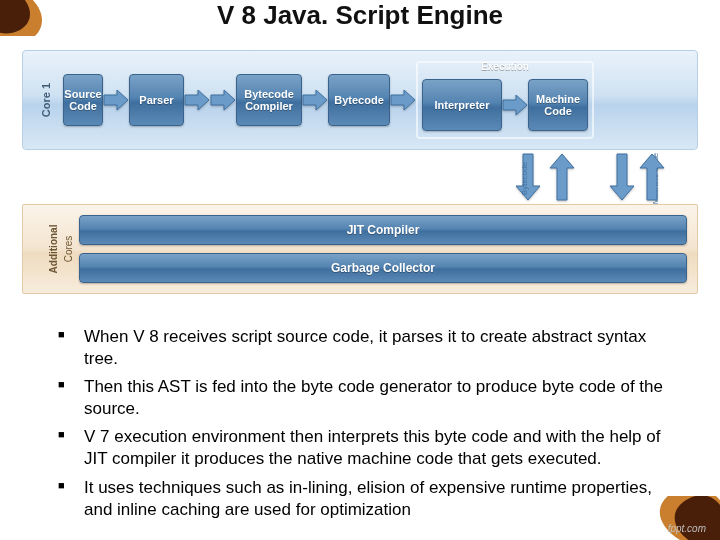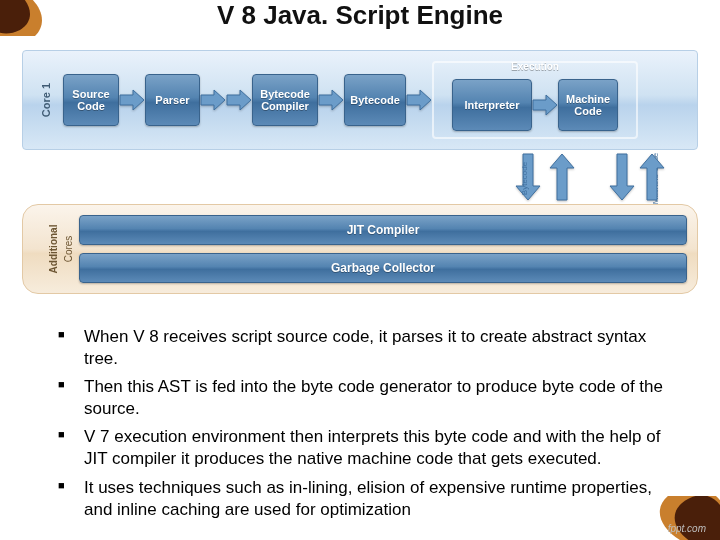--- a/index.html
+++ b/index.html
@@ -9,32 +9,32 @@
   .corner-tl svg { position: absolute; top: -10px; left: -10px; }
   .corner-br { position: absolute; bottom: 0; right: 0; width: 80px; height: 44px; overflow: hidden; }
   .corner-br svg { position: absolute; bottom: -12px; right: -8px; }
   .fppt { position: absolute; bottom: 6px; right: 14px; font-size: 10px; color: #bfbfbf; font-style: italic; }
   .title { text-align: center; font-size: 26px; font-weight: bold; color: #111; }
   .diagram { position: absolute; top: 50px; left: 22px; width: 676px; }
   .row1 { position: relative; height: 100px; border: 1px solid #b7cfe6; border-radius: 4px;
           background: linear-gradient(#eaf2fb,#cfe2f2 45%,#b9d3ec 55%,#d8e8f6); padding: 12px 8px 12px 40px; display: flex; align-items: center; }
   .core-label { position: absolute; left: 6px; top: 50%; transform: translateY(-50%) rotate(-90deg); transform-origin: center; font-size: 11px; font-weight: bold; color: #3f5b74; white-space: nowrap; }
   .stage { background: linear-gradient(#7aa2c7,#5484b1 45%,#3f6f9e 55%,#5c8ab7); border: 1px solid #39638c; border-radius: 4px; color: #fff; text-align: center; font-size: 11px; font-weight: bold; display: flex; align-items: center; justify-content: center; padding: 4px 6px; height: 52px; box-shadow: 0 1px 2px rgba(0,0,0,.25); text-shadow: 0 1px 0 rgba(0,0,0,.3); }
-  .w56{width:56px}.w54{width:55px}.w46{width:46px}.w66{width:66px}.w62{width:62px}.w70{width:80px}.w60{width:60px}
+  .w56{width:40px}.w54{width:55px}.w46{width:46px}.w66{width:66px}.w62{width:62px}.w70{width:80px}.w60{width:60px}
   .arrow-r { width: 26px; height: 24px; flex: 0 0 auto; }
   .arrow-r svg, .arrow-d svg, .arrow-u svg { display: block; filter: drop-shadow(0 1px 1px rgba(0,0,0,.25)); }
-  .exec-group { border: 2px solid rgba(255,255,255,.6); border-radius: 4px; padding: 16px 18px 6px; display: flex; align-items: center; gap: 0; position: relative; }
+  .exec-group { border: 2px solid rgba(255,255,255,.6); border-radius: 4px; padding: 16px 4px 6px; display: flex; align-items: center; gap: 0; position: relative; }
   .exec-label { position: absolute; top: -2px; left: 0; right: 0; text-align: center; font-size: 10px; color: #fff; font-weight: bold; text-shadow: 0 1px 0 rgba(0,0,0,.3); }
   .gap-col { position: relative; width: 180px; height: 54px; }
   .arrow-d, .arrow-u { position: absolute; width: 28px; }
   .arrow-d.l1 { left: 26px; top: 2px; } .arrow-d.l2 { left: 120px; top: 2px; }
   .arrow-u.l1 { left: 60px; top: 2px; } .arrow-u.l2 { left: 150px; top: 2px; }
   .arrow-caption { position:absolute; font-size:8px; color:#3f6f9e; transform: rotate(-90deg); transform-origin:center; white-space:nowrap; }
   .cap1{ left:20px; top:24px } .cap2{ left:142px; top:24px }
-  .row2 { position: relative; border: 1px solid #e3c9a5; border-radius: 16px; background: linear-gradient(#fbf4eb,#f3e4cf 50%,#efdcc0 55%,#f7ecdc); padding: 10px 10px 10px 56px; }
+  .row2 { position: relative; border: 1px solid #e3c9a5; border-radius: 2px; background: linear-gradient(#fbf4eb,#f3e4cf 50%,#efdcc0 55%,#f7ecdc); padding: 10px 10px 10px 56px; }
   .addl { position: absolute; left: 6px; top: 50%; transform: translateY(-50%) rotate(-90deg); font-size: 10px; font-weight: bold; color: #6d5633; white-space: nowrap; }
   .cores2 { position: absolute; left: 32px; top: 50%; transform: translateY(-50%) rotate(-90deg); font-size: 10px; color: #6d5633; }
   .bar { background: linear-gradient(#7aa2c7,#5484b1 45%,#3f6f9e 55%,#5c8ab7); border:1px solid #39638c; border-radius:4px; color:#fff; font-size:12px; font-weight:bold; text-align:center; padding:7px 0; box-shadow: 0 1px 2px rgba(0,0,0,.25); text-shadow:0 1px 0 rgba(0,0,0,.3); }
   .bar + .bar { margin-top: 8px; }
   .bullets { position: absolute; top: 326px; left: 58px; right: 40px; }
   .bullets li { list-style: none; position: relative; font-size: 17px; line-height: 1.3; color: #000; margin-bottom: 6px; padding-left: 26px; }
   .bullets li::before { content: "■"; position: absolute; left: 0; top: 1px; font-size: 11px; color: #000; }
   .gap-row{ display:flex; justify-content:flex-end; padding-right:30px; }
 </style>
 </head>

